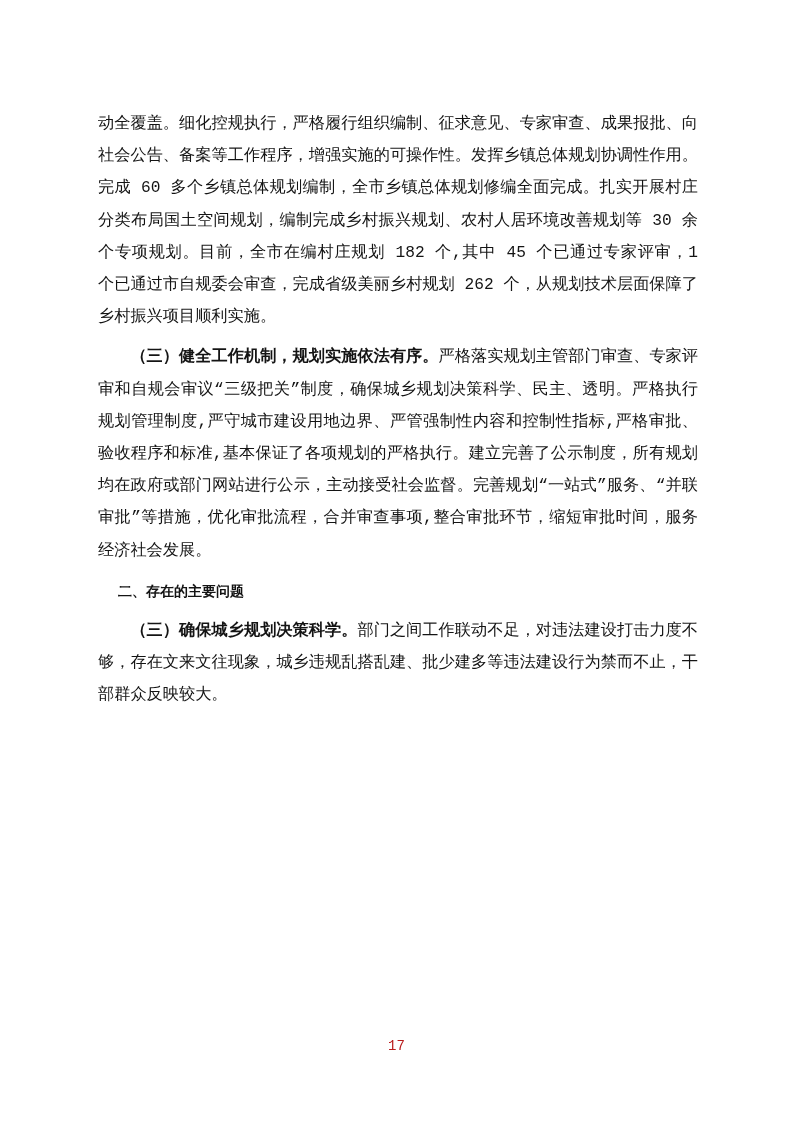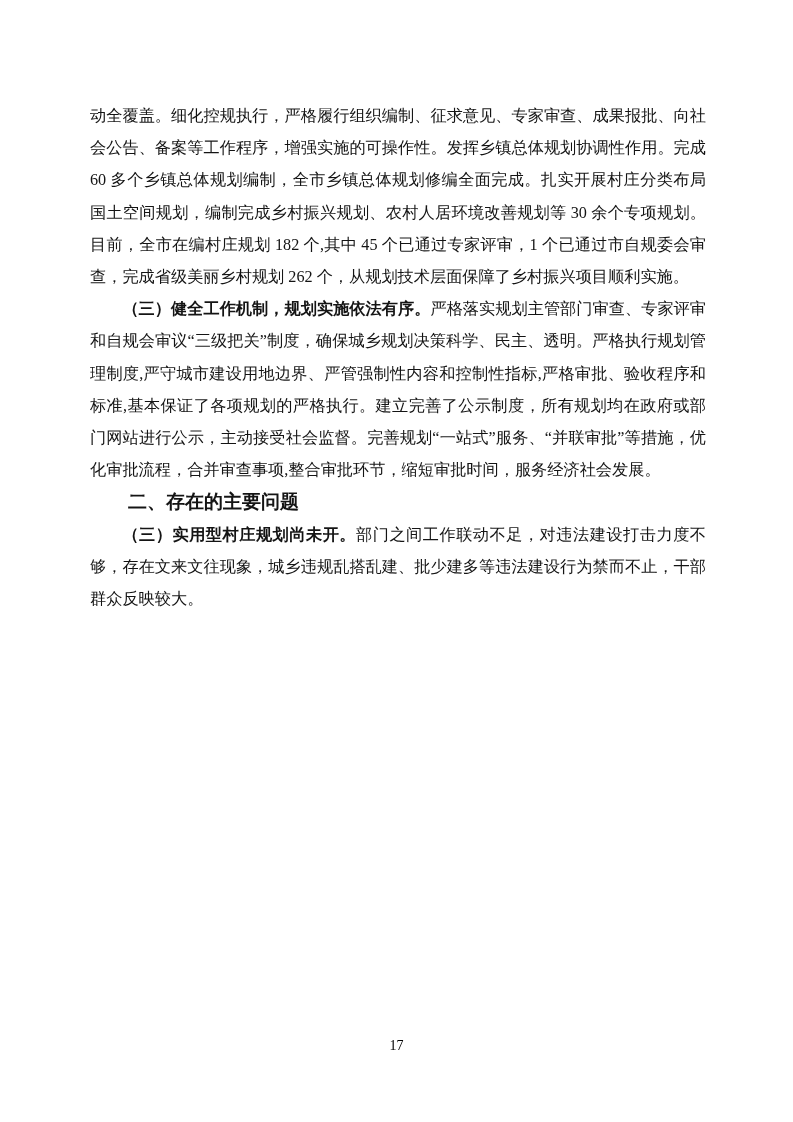--- a/index.html
+++ b/index.html
@@ -19,70 +19,70 @@
     position: absolute;
     left: 90px;
     top: 100px;
     width: 616px;
     font-size: 16.2px;
     line-height: 32.2px;
     text-align: justify;
     text-justify: inter-ideograph;
   }
   .para {
-    margin: 0;
+    margin: 8px;
     padding: 0;
     text-indent: 2em;
-    font-family: Liberation Serif, serif;
+    font-family: Liberation Mono, monospace;
     font-weight: 400;
   }
   .para.no-indent {
     text-indent: 0;
   }
   .lead {
     font-weight: 700;
   }
   .heading {
     margin: 0;
     padding: 0;
     text-indent: 2em;
-    font-size: 19px;
+    font-size: 14px;
     line-height: 32.2px;
     font-weight: 600;
     font-family: "Liberation Sans", "DejaVu Sans", sans-serif;
     text-align: left;
   }
   .footer {
     position: absolute;
     left: 0;
     top: 1036px;
     width: 793px;
     text-align: center;
-    font-family: Liberation Serif, serif;
+    font-family: Liberation Mono, monospace;
     font-size: 14px;
     line-height: 20px;
-    color: #000000;
+    color: #b91c1c;
   }
 </style>
 </head>
 <body>
 
 <div class="page">
   <main class="content">
 
     <p class="para no-indent"><span>动全覆盖。细化控规执行，严格履行组织编制、征求意见、专家审查、成果报批、向社会公告、备案等工作程序，增强实施的可操作性。发挥乡镇总体规划协调性作用。完成 60 多个乡镇总体规划编制，全市乡镇总体规划修编全面完成。扎实开展村庄分类布局国土空间规划，编制完成乡村振兴规划、农村人居环境改善规划等 30 余个专项规划。目前，全市在编村庄规划 182 个,其中 45 个已通过专家评审，1 个已通过市自规委会审查，完成省级美丽乡村规划 262 个，从规划技术层面保障了乡村振兴项目顺利实施。</span></p>
 
     <p class="para"><b class="lead">（三）健全工作机制，规划实施依法有序。</b><span>严格落实规划主管部门审查、专家评审和自规会审议“三级把关”制度，确保城乡规划决策科学、民主、透明。严格执行规划管理制度,严守城市建设用地边界、严管强制性内容和控制性指标,严格审批、验收程序和标准,基本保证了各项规划的严格执行。建立完善了公示制度，所有规划均在政府或部门网站进行公示，主动接受社会监督。完善规划“一站式”服务、“并联审批”等措施，优化审批流程，合并审查事项,整合审批环节，缩短审批时间，服务经济社会发展。</span></p>
 
 
     <h2 class="heading">二、存在的主要问题</h2>
 
 
 
-    <p class="para"><b class="lead">（三）实用型村庄规划尚未开。</b><span>部门之间工作联动不足，对违法建设打击力度不够，存在文来文往现象，城乡违规乱搭乱建、批少建多等违法建设行为禁而不止，干部群众反映较大。</span></p>
+    <p class="para"><b class="lead">（三）确保城乡规划决策科学。</b><span>部门之间工作联动不足，对违法建设打击力度不够，存在文来文往现象，城乡违规乱搭乱建、批少建多等违法建设行为禁而不止，干部群众反映较大。</span></p>
 
 
   </main>
 
   <footer class="footer">
     <span class="page-number">17</span>
   </footer>
 </div>
 
 </body></html>

